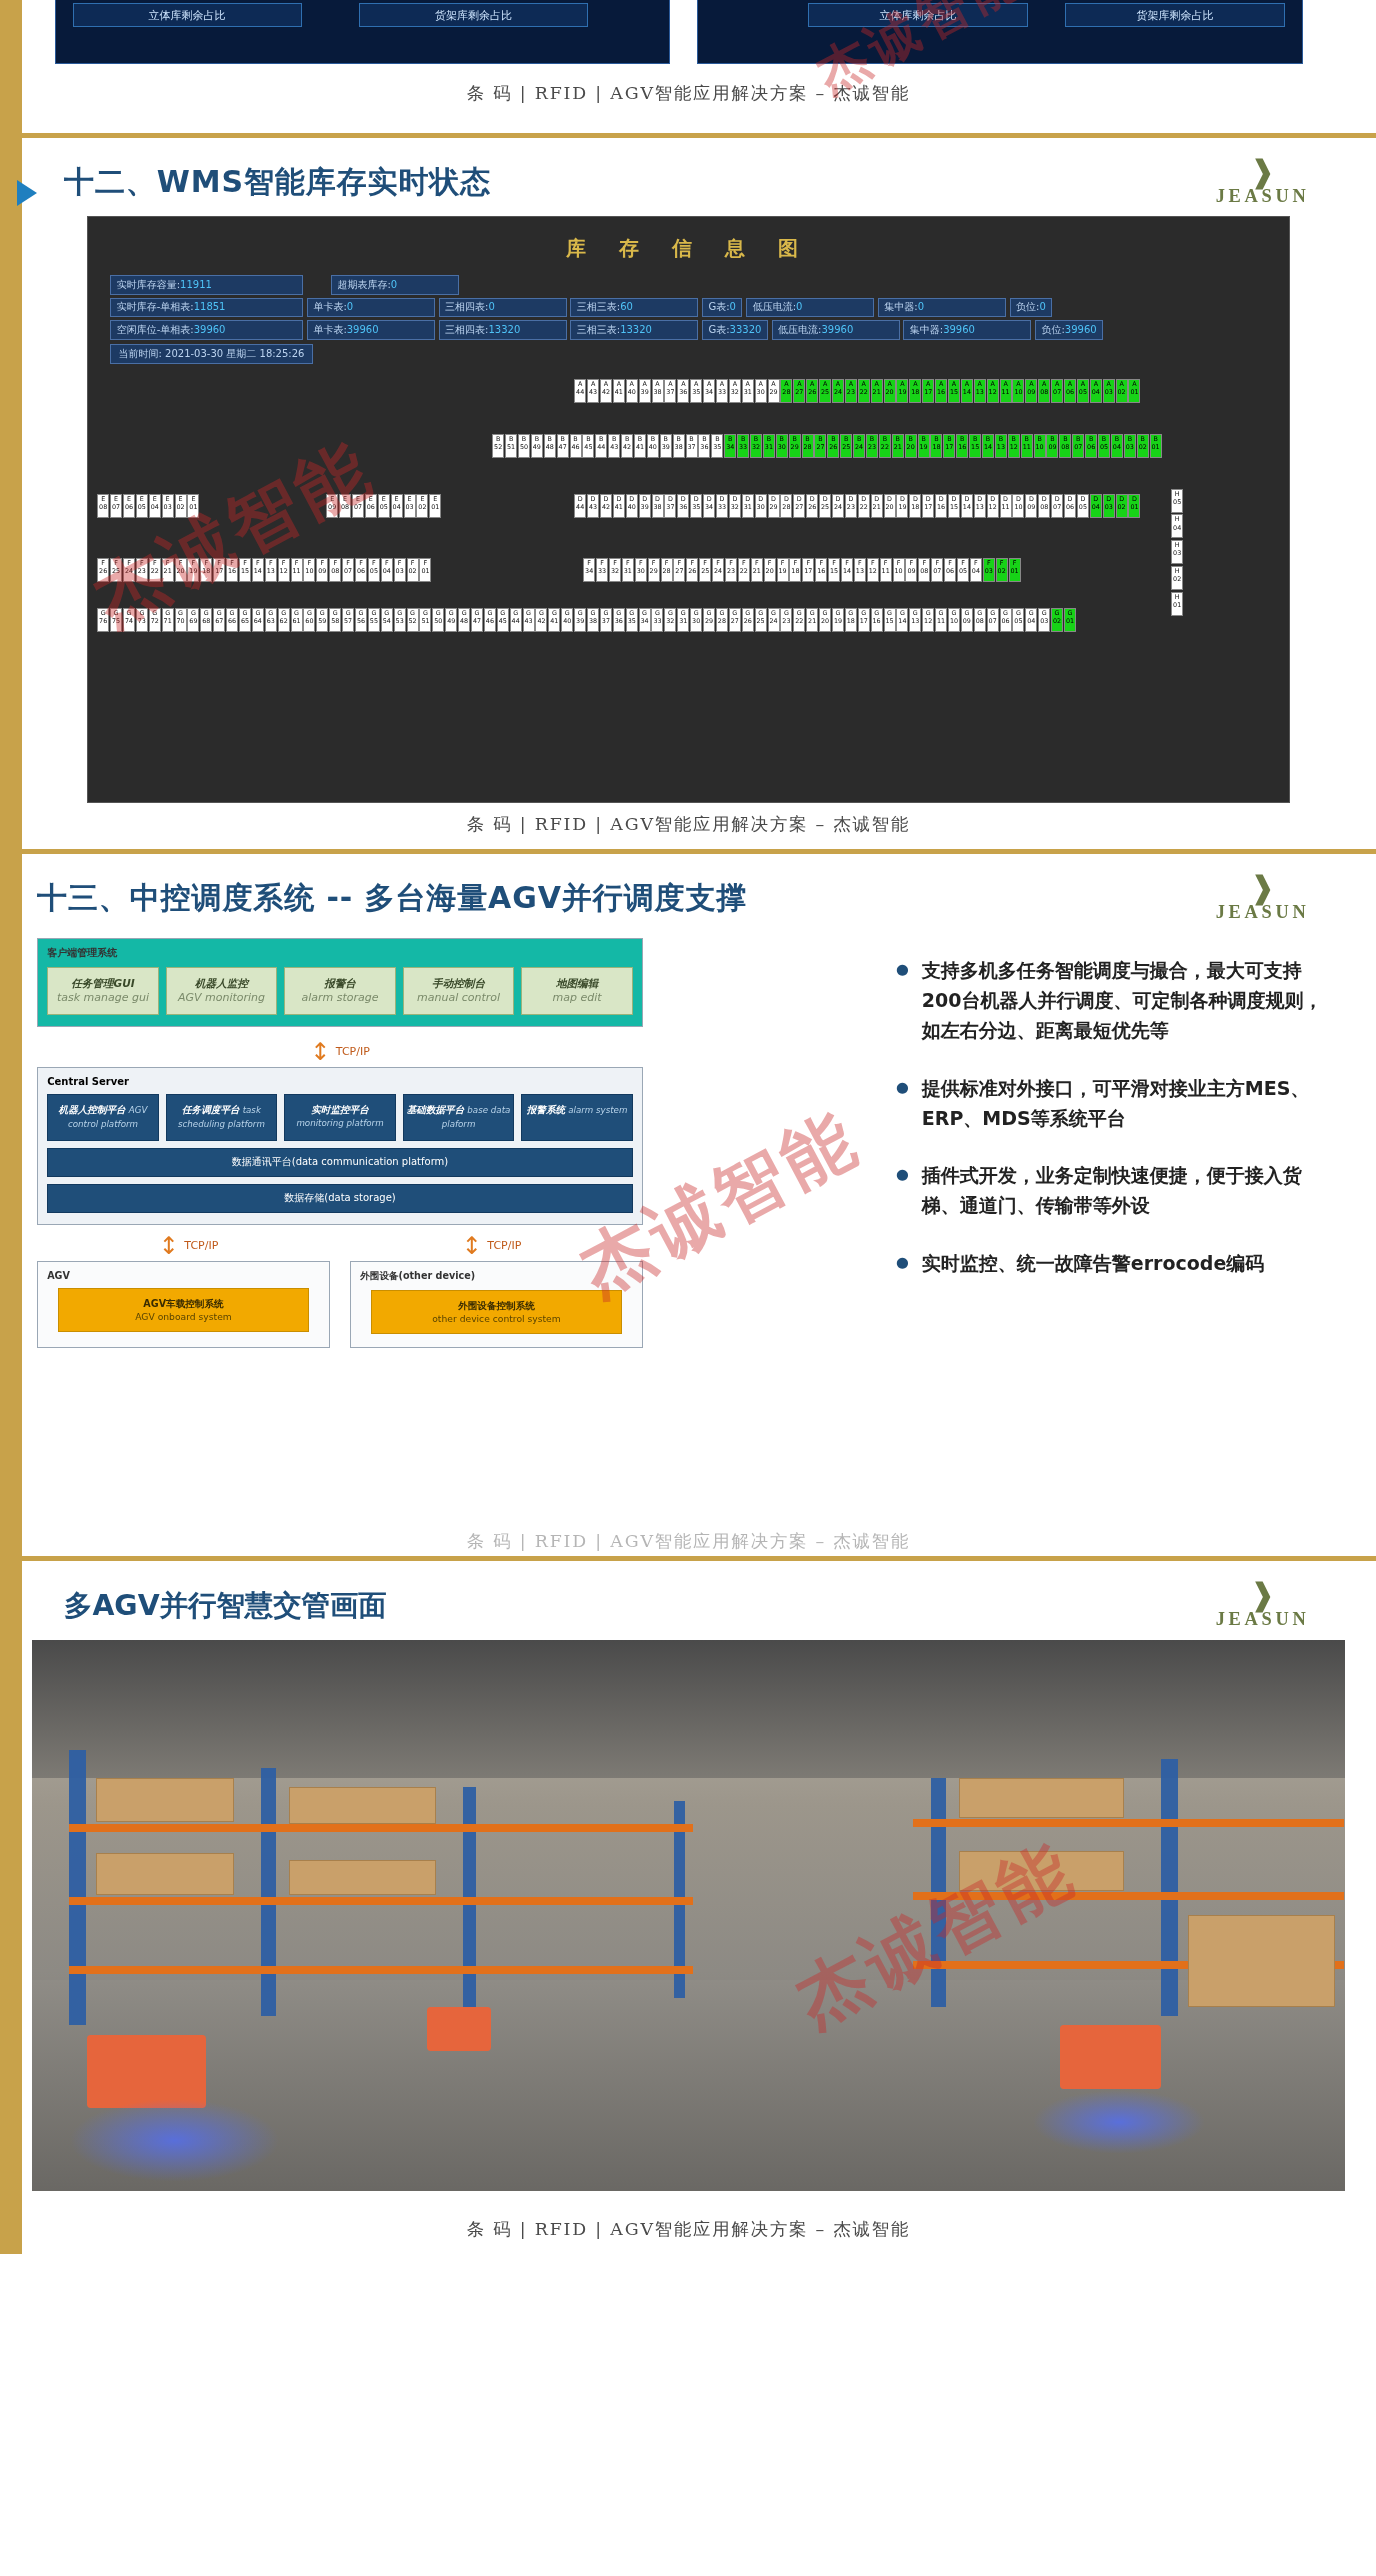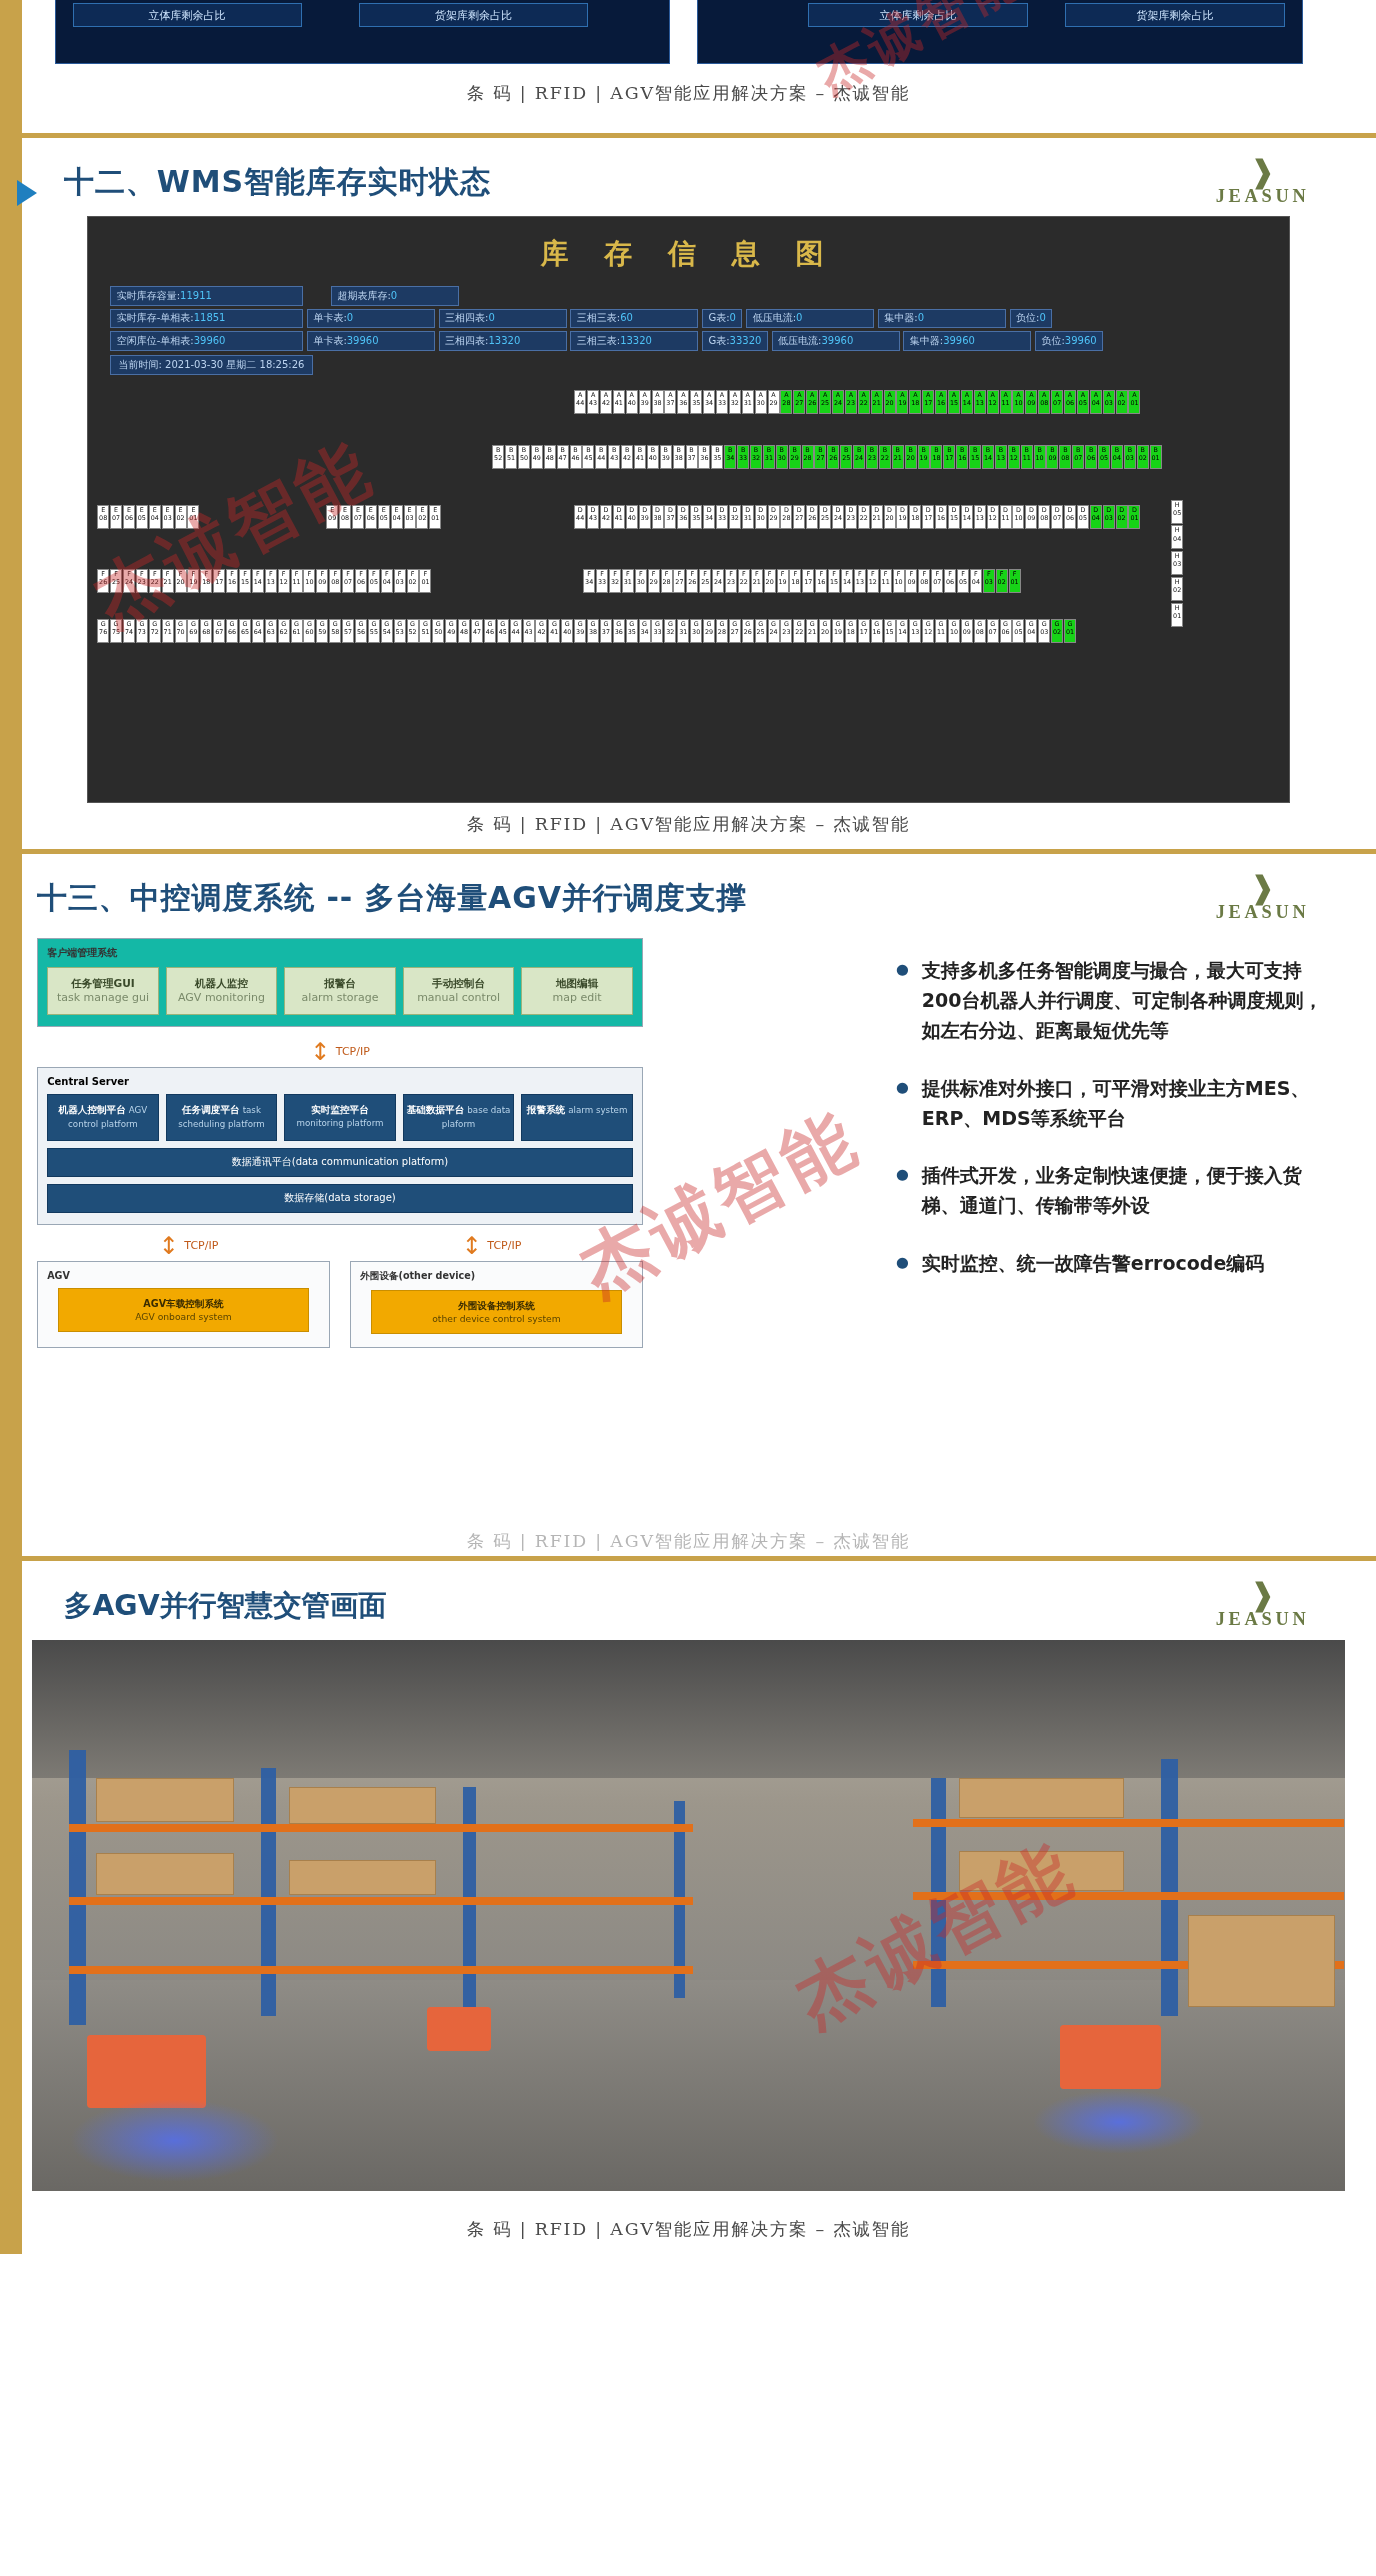--- a/index.html
+++ b/index.html
@@ -90,21 +90,21 @@
     margin: 0 87px;
     background: #2b2b2b;
     border: 0.9px solid #555;
     padding: 11px 9.2px 16.5px 9.2px;
     position: relative;
     height: 587px;
   }
   .wms-board h3 {
     text-align: center;
     color: #d9b84a;
-    font-size: 28px;
+    font-size: 20px;
     letter-spacing: 13px;
     font-weight: bold;
     padding: 7.3px 0 13px 0;
     font-family: "DejaVu Serif", serif;
   }
   .wms-rows { padding-left: 13px; }
   .wms-row {
     display: flex;
     margin-bottom: 2.8px;
     font-size: 10px;
@@ -164,21 +164,21 @@
     padding: 7.3px 9.2px 11px 9.2px;
     position: relative;
     margin-bottom: 9.2px;
   }
   .panelbox .plabel {
     font-size: 10px;
     color: #333;
     font-weight: bold;
     margin-bottom: 7.3px;
   }
-  .row-boxes { display: flex; gap: 7px; }
+  .row-boxes { display: flex; gap: 7px; font-style: italic; }
   .dbox {
     flex: 1;
     background: #d9e6c6;
     border: 0.9px solid #9ab37a;
     text-align: center;
     padding: 9.2px 1.8px;
     color: #3a4a2a;
     font-size: 10px;
     line-height: 13.8px;
   }

